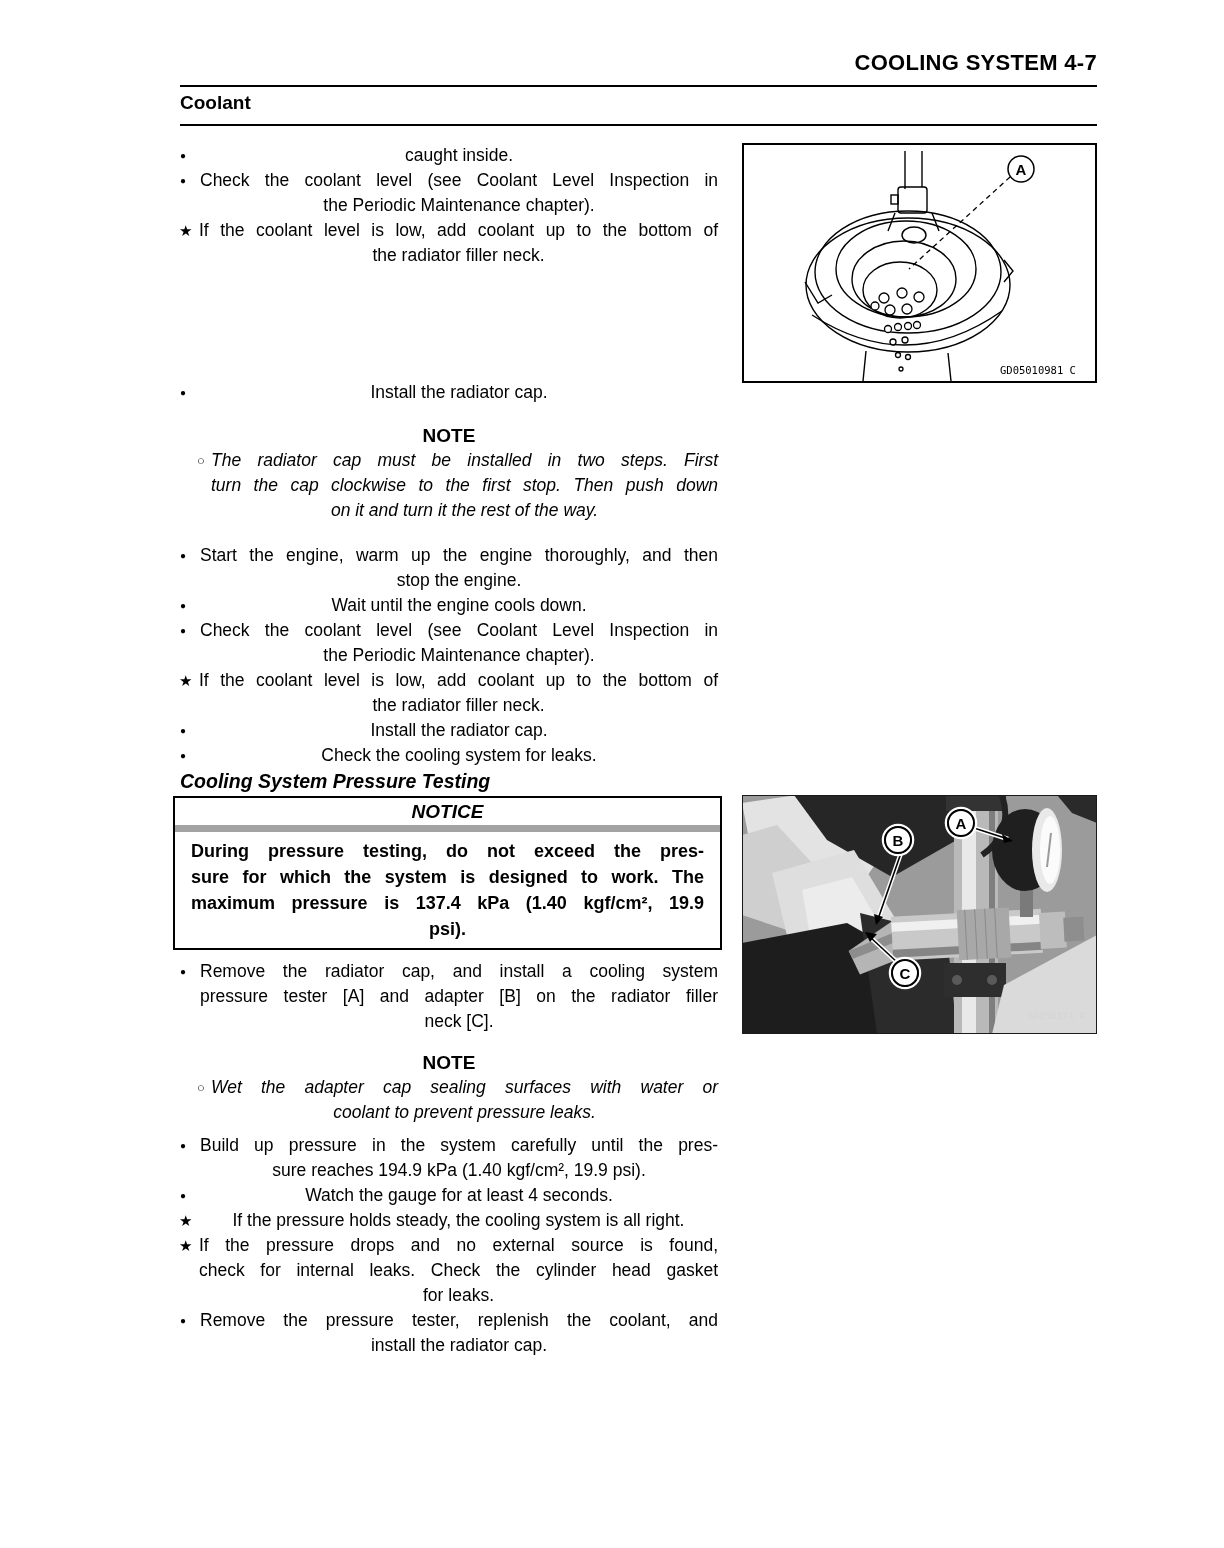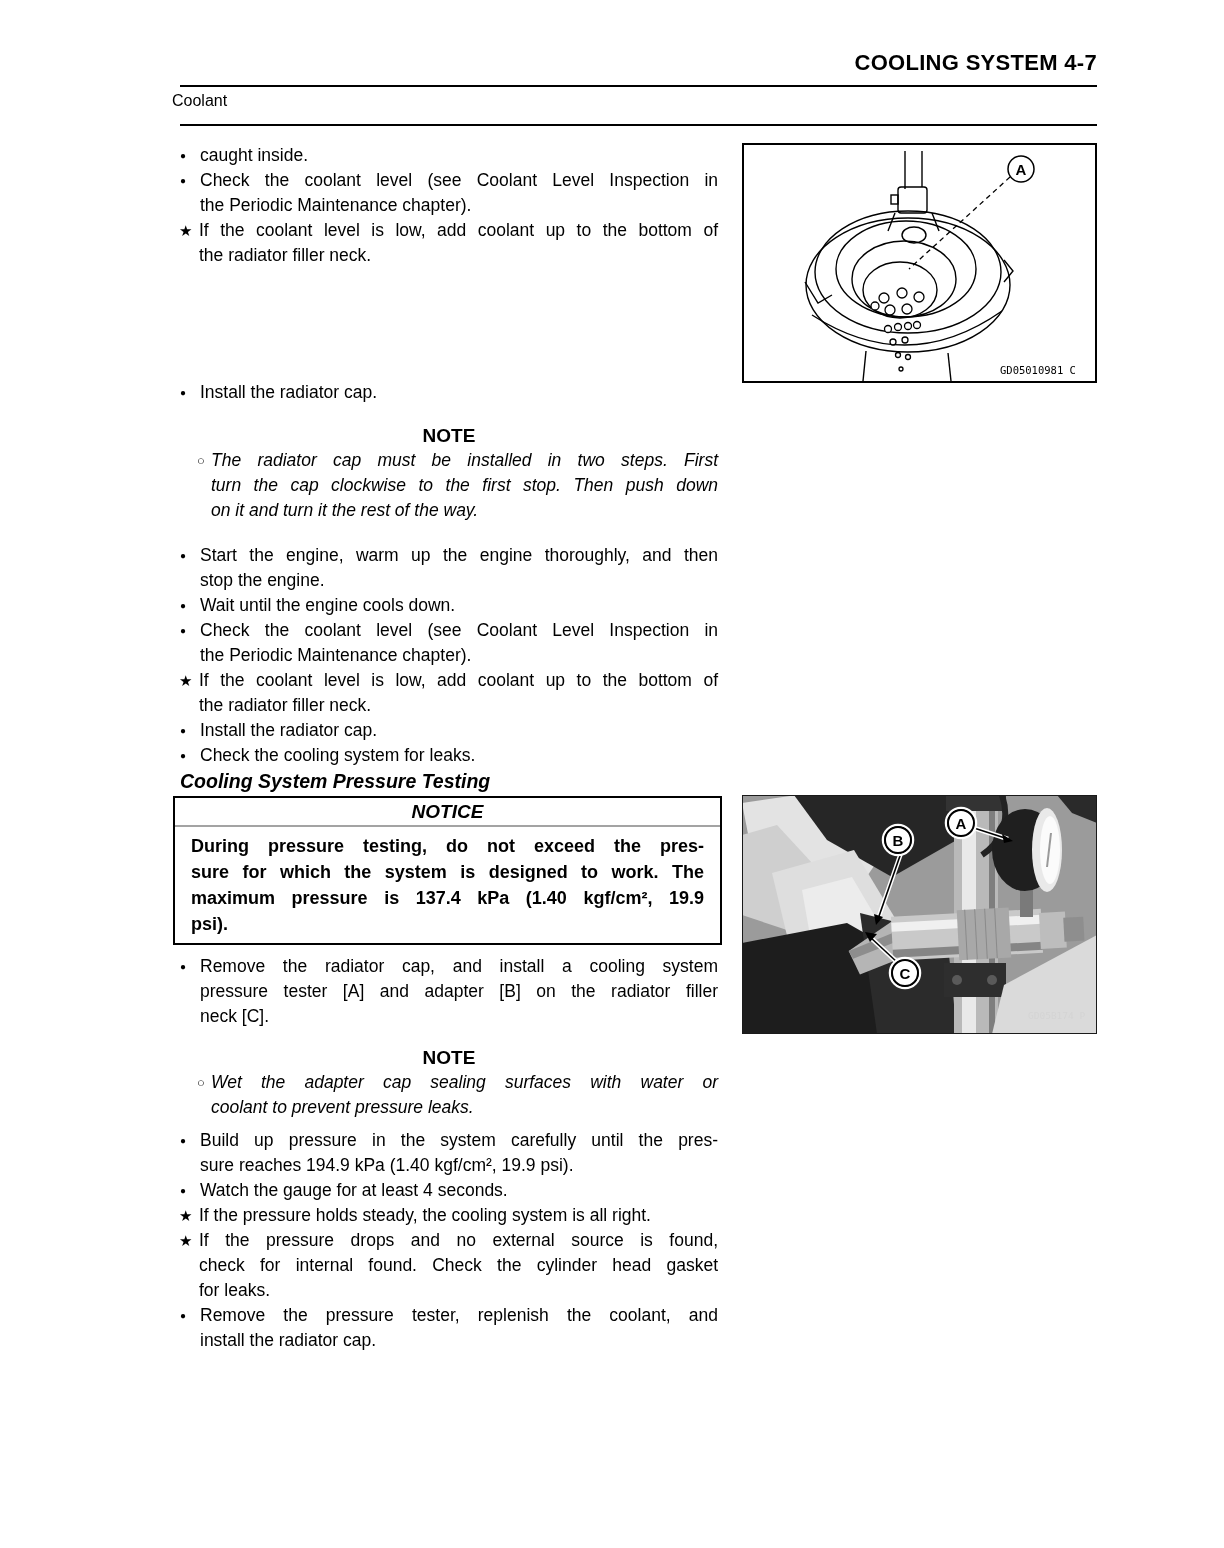--- a/index.html
+++ b/index.html
@@ -1,40 +1,40 @@
 <!DOCTYPE html>
 <html><head>
 <meta charset="utf-8">
 <style>
   html,body{margin:0;padding:0;background:#fff;}
   .page{position:relative;width:1224px;height:1548px;background:#fff;overflow:hidden;
         font-family:"Liberation Sans",sans-serif;color:#000;}
   .doc-header{position:absolute;top:50px;right:127px;font-size:22px;font-weight:bold;letter-spacing:.3px;}
   .rule{position:absolute;left:180px;right:127px;height:2px;background:#000;}
   .rule1{top:85px;} .rule2{top:124px;}
-  .section-title{position:absolute;left:172px;top:92px;font-size:16px;font-weight:normal;}
+  .section-title{position:absolute;left:180px;top:92px;font-size:19px;font-weight:bold;}
   .col{position:absolute;left:180px;top:143px;width:538px;font-size:17.5px;line-height:25px;}
   .item{display:flex;}
   .marker{flex:none;width:20px;}
   .marker.dot{font-size:10px;}
   .marker.star{font-size:15px;margin-left:-1px;}
   .marker.circle{width:14px;font-size:13px;font-style:italic;}
   .txt{flex:1;min-width:0;}
   .jline{text-align:justify;text-align-last:justify;}
-  .lline{text-align:left;}
+  .lline{text-align:center;}
   .sp-install{margin-top:112px;}
   .note{margin-top:18px;}
   .note2{margin-top:16px;}
   .note-title{text-align:center;font-weight:bold;font-size:19px;line-height:25px;}
   .note-items{font-style:italic;}
   .note-items .item{padding-left:17px;}
   .g2{margin-top:20px;}
   .subhead{font-weight:bold;font-style:italic;font-size:19.5px;line-height:26px;}
   .notice-box{box-sizing:border-box;margin-top:2px;margin-left:-7px;width:549px;border:2px solid #000;}
-  .notice-title{text-align:center;font-weight:bold;font-style:italic;font-size:19px;line-height:27px;border-bottom:2px solid #a3a3a3;}
+  .notice-title{text-align:center;font-weight:bold;font-style:italic;font-size:19px;line-height:27px;border-bottom:7px solid #a3a3a3;}
   .notice-body{font-weight:bold;font-size:18px;line-height:26px;padding:6px 16px 6px 16px;}
   .g3{margin-top:9px;}
   .g4{margin-top:8px;}
   .fig{position:absolute;left:742px;background:#fff;}
   #fig1{top:143px;width:355px;height:240px;}
   #fig2{top:795px;width:355px;height:239px;}
   .fig svg{display:block;width:100%;height:100%;}
 </style>
 </head>
 <body>
@@ -187,21 +187,21 @@
         <div class="item">
           <span class="marker star">★</span>
           <div class="txt">
             <div class="lline">If the pressure holds steady, the cooling system is all right.</div>
           </div>
         </div>
         <div class="item">
           <span class="marker star">★</span>
           <div class="txt">
             <div class="jline">If the pressure drops and no external source is found,</div>
-            <div class="jline">check for internal found.  Check the cylinder head gasket</div>
+            <div class="jline">check for internal leaks.  Check the cylinder head gasket</div>
             <div class="lline">for leaks.</div>
           </div>
         </div>
         <div class="item">
           <span class="marker dot">●</span>
           <div class="txt">
             <div class="jline">Remove the pressure tester, replenish the coolant, and</div>
             <div class="lline">install the radiator cap.</div>
           </div>
         </div>

